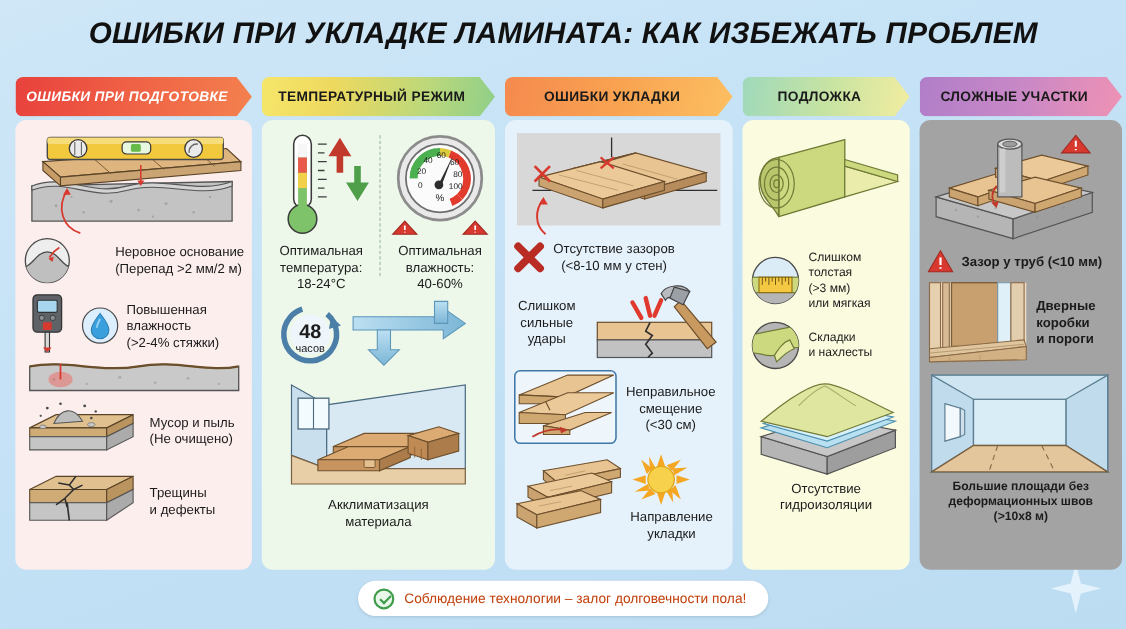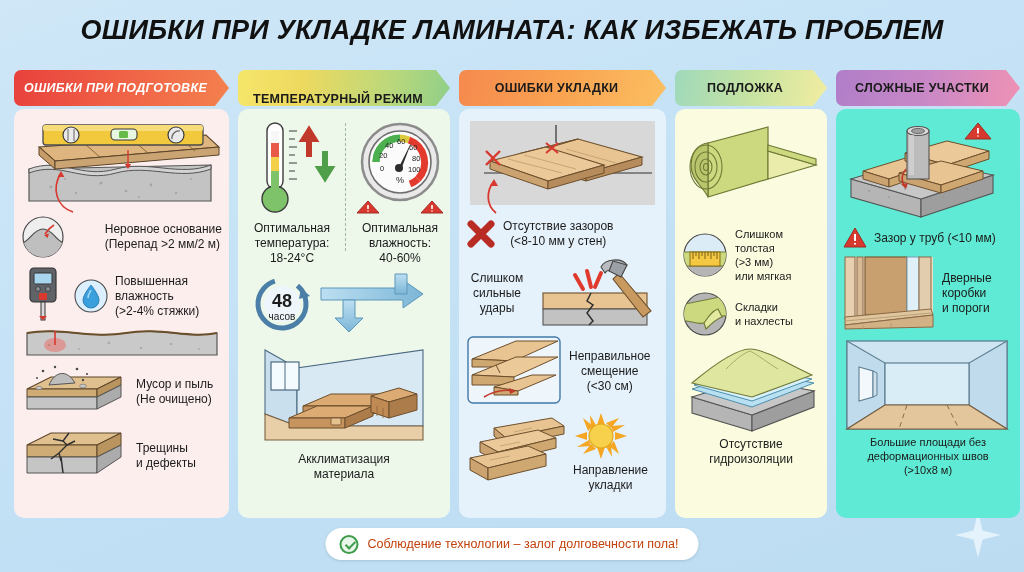--- a/index.html
+++ b/index.html
@@ -63,37 +63,37 @@
     display: flex; align-items: center; justify-content: center;
     clip-path: polygon(0 0, calc(100% - 14px) 0, 100% 50%, calc(100% - 14px) 100%, 0 100%);
     padding-right: 12px;
   }
   .chead .lbl {
     font-size: 12.5px; font-weight: bold; color: #1a1a1a;
     letter-spacing: .3px; white-space: nowrap;
   }
   .c1 .chead { background: linear-gradient(100deg,#e8413c 0%, #ef5f45 45%, #f4814e 100%); }
   .c1 .chead .lbl { color: #fff; font-style: italic; }
-  .c2 .chead { background: linear-gradient(100deg,#f5e66a 0%, #eed95f 30%, #bcd87a 70%, #8fcf89 100%); align-items: flex-end; }
+  .c2 .chead { background: linear-gradient(100deg,#f5e66a 0%, #eed95f 30%, #bcd87a 70%, #8fcf89 100%); }
   .c3 .chead { background: linear-gradient(100deg,#f58a4e 0%, #f9a351 50%, #fcbf61 100%); }
   .c4 .chead { background: linear-gradient(100deg,#9fd9bb 0%, #c6e3a2 50%, #f2edA0 100%); }
   .c5 .chead { background: linear-gradient(100deg,#b07ec8 0%, #c988c6 50%, #ef92b4 100%); }
 
   
   .cbody {
     flex: 1; margin-top: 3px;
     border-radius: 10px;
     position: relative; overflow: hidden;
     padding: 8px 7px;
   }
   .c1 .cbody { background: #fdeeee; }
   .c2 .cbody { background: #edf8ea; }
   .c3 .cbody { background: #e6f2fb; text-align: center; }
   .c4 .cbody { background: #fbfbdf; }
-  .c5 .cbody { background: #5eead4; }
+  .c5 .cbody { background: #a3a3a3; font-weight: bold; }
 
   .row { display: flex; align-items: center; gap: 7px; }
   .cap {
     font-size: 12px; line-height: 15px; color: #1b1b1b;
   }
   .cap.small { font-size: 11px; line-height: 14px; }
   .cap.center { text-align: center; width: 100%; }
 
   svg { display: block; overflow: visible; }
 

